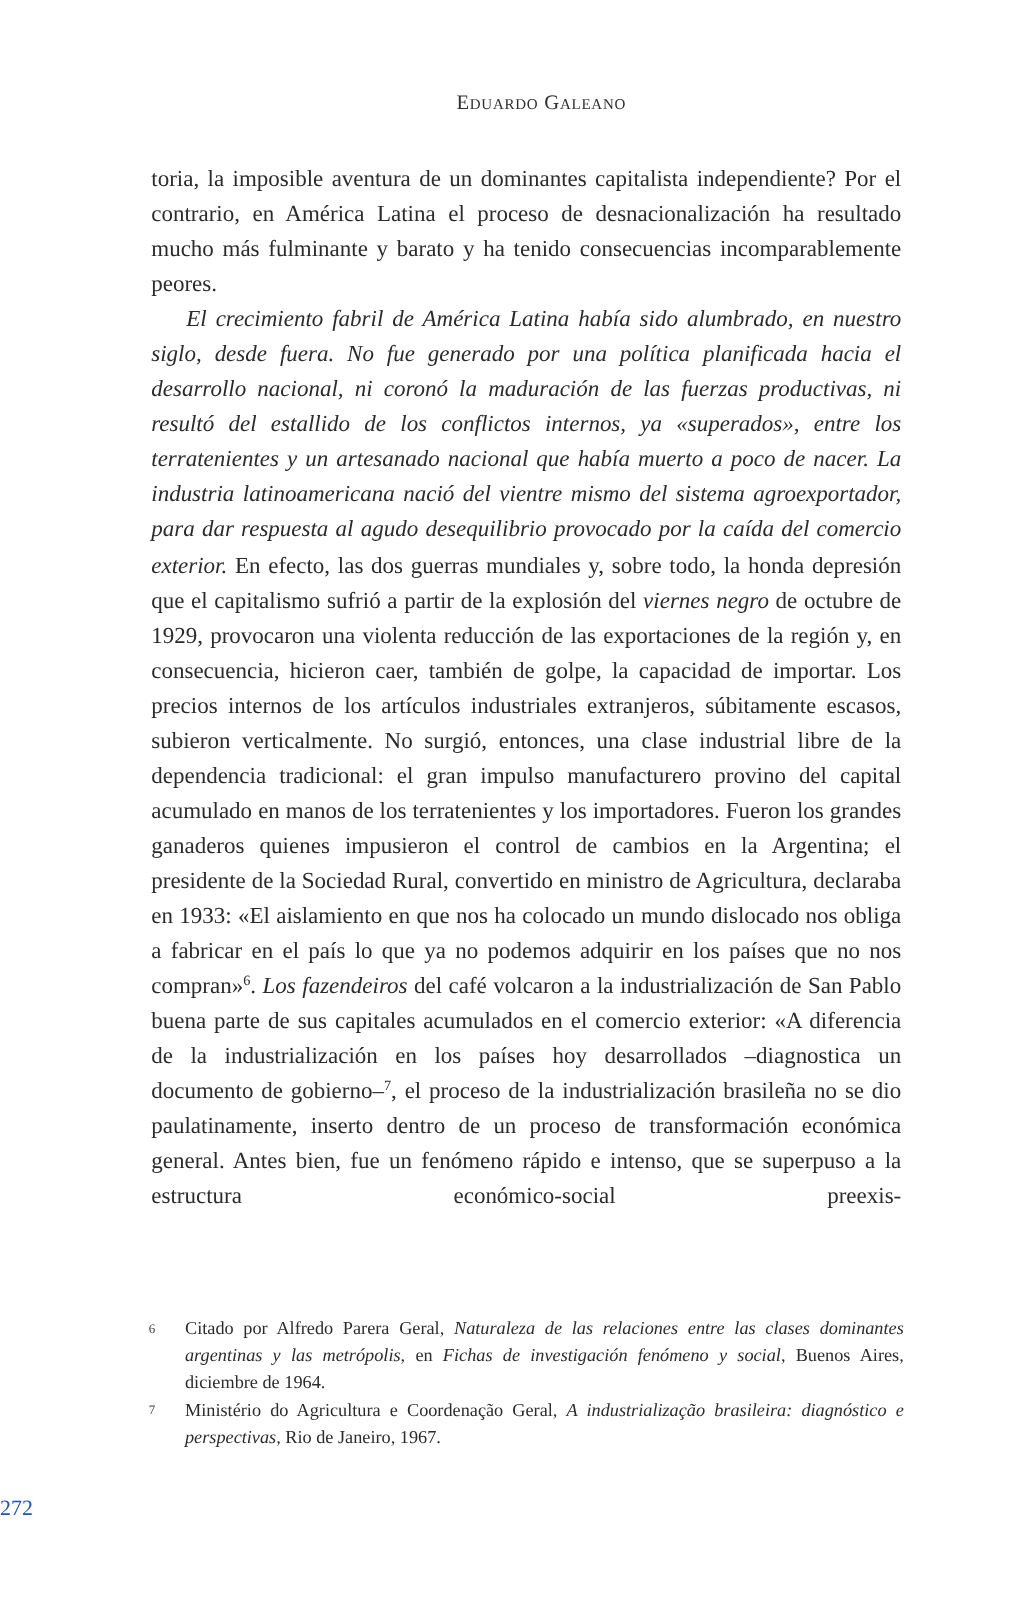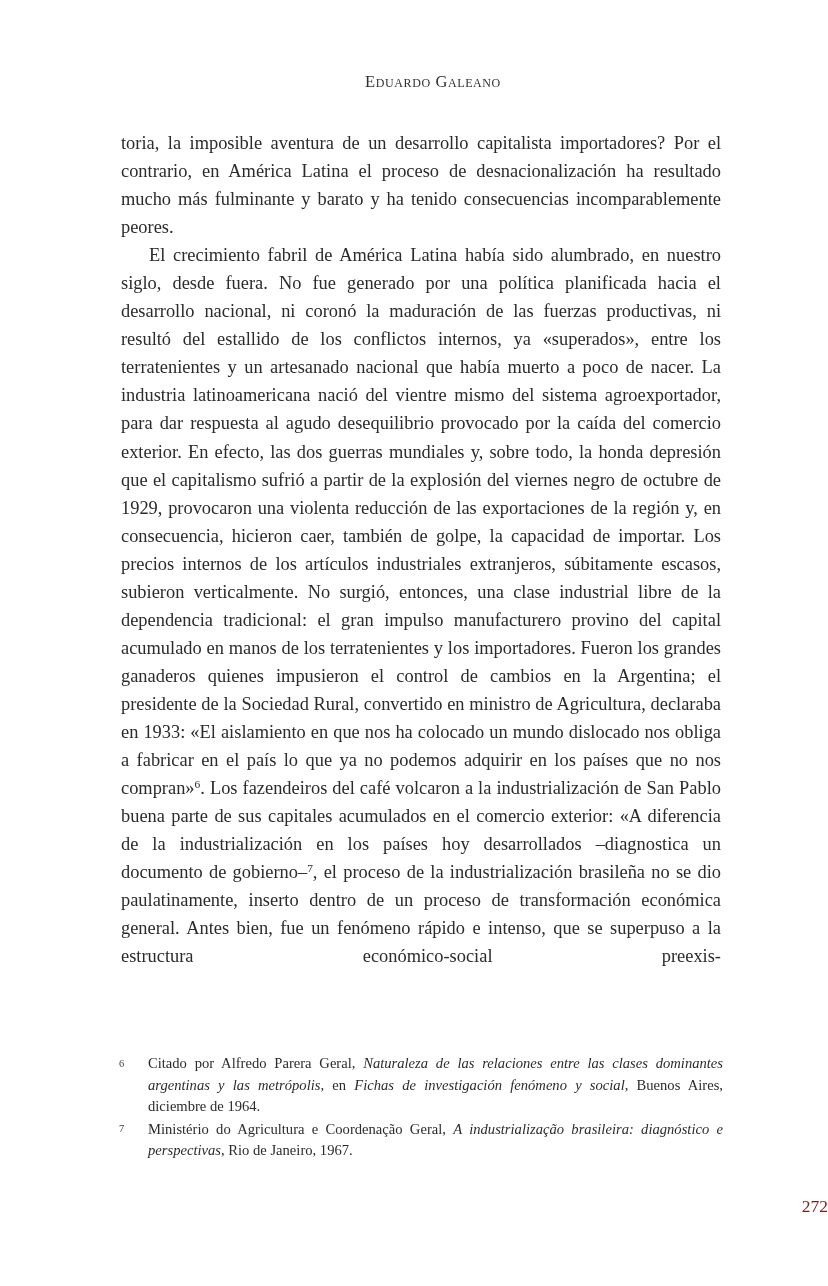--- a/index.html
+++ b/index.html
@@ -54,20 +54,21 @@
     text-align: justify;
     text-justify: inter-word;
     hyphens: manual;
     -webkit-hyphens: manual;
     word-spacing: -0.1px;
   }
   p.body-par.indent {
     text-indent: 28px;
   }
   p.body-par .it {
+    font-style: italic;
   }
   p.body-par sup {
     font-size: 0.62em;
     vertical-align: 0.52em;
     line-height: 0;
   }
 
   
   .force-justify {
     display: block;
@@ -106,35 +107,35 @@
   .footnote .it {
     font-style: italic;
   }
 
   
   .folio {
     position: absolute;
     top: 1196px;
     left: 0;
     width: 828px;
-    text-align: right;
+    text-align: left;
     font-size: 17.5px;
-    color: #7f1d1d;
+    color: #1d4ed8;
   }
 </style>
 </head>
 <body>
 
 <div class="page">
 
   <div class="running-head">Eduardo Galeano</div>
 
   <div class="text-block">
 
-    <p class="body-par"><span>toria, la imposible aventura de un desarrollo capitalista importadores? Por el contrario, en América Latina el proceso de desnacionalización ha resultado mucho más fulminante y barato y ha tenido consecuencias incomparablemente peores.</span></p>
+    <p class="body-par"><span>toria, la imposible aventura de un dominantes capitalista independiente? Por el contrario, en América Latina el proceso de desnacionalización ha resultado mucho más fulminante y barato y ha tenido consecuencias incomparablemente peores.</span></p>
 
     <p class="body-par indent"><span class="it">El crecimiento fabril de América Latina había sido alumbrado, en nuestro siglo, desde fuera. No fue generado por una política planificada hacia el desarrollo nacional, ni coronó la maduración de las fuerzas productivas, ni resultó del estallido de los conflictos internos, ya «superados», entre los terratenientes y un artesanado nacional que había muerto a poco de nacer. La industria latinoamericana nació del vientre mismo del sistema agroexportador, para dar respuesta al agudo desequilibrio provocado por la caída del comercio exterior.</span><span> En efecto, las dos guerras mundiales y, sobre todo, la honda depresión que el capitalismo sufrió a partir de la explosión del </span><span class="it">viernes negro</span><span> de octubre de 1929, provocaron una violenta reducción de las exportaciones de la región y, en consecuencia, hicieron caer, también de golpe, la capacidad de importar. Los precios internos de los artículos industriales extranjeros, súbitamente escasos, subieron verticalmente. No surgió, entonces, una clase industrial libre de la dependencia tradicional: el gran impulso manufacturero provino del capital acumulado en manos de los terratenientes y los importadores. Fueron los grandes ganaderos quienes impusieron el control de cambios en la Argentina; el presidente de la Sociedad Rural, convertido en ministro de Agricultura, declaraba en 1933: «El aislamiento en que nos ha colocado un mundo dislocado nos obliga a fabricar en el país lo que ya no podemos adquirir en los países que no nos compran»</span><sup>6</sup><span>. </span><span class="it">Los fazendeiros</span><span> del café volcaron a la industrialización de San Pablo buena parte de sus capitales acumulados en el comercio exterior: «A diferencia de la industrialización en los países hoy desarrollados –diagnostica un documento de gobierno–</span><sup>7</sup><span class="force-justify" style="display:inline">, el proceso de la industrialización brasileña no se dio paulatinamente, inserto dentro de un proceso de transformación económica general. Antes bien, fue un fenómeno rápido e intenso, que se superpuso a la estructura económico-social preexis-</span></p>
 
   </div>
 
   <div class="footnotes">
 
     <div class="footnote"><span class="fn-marker">6</span><span>Citado por Alfredo Parera Geral, </span><span class="it">Naturaleza de las relaciones entre las clases dominantes argentinas y las metrópolis</span><span>, en </span><span class="it">Fichas de investigación fenómeno y social</span><span>, Buenos Aires, diciembre de 1964.</span></div>
 
     <div class="footnote"><span class="fn-marker">7</span><span>Ministério do Agricultura e Coordenação Geral, </span><span class="it">A industrialização brasileira: diagnóstico e perspectivas</span><span>, Rio de Janeiro, 1967.</span></div>

